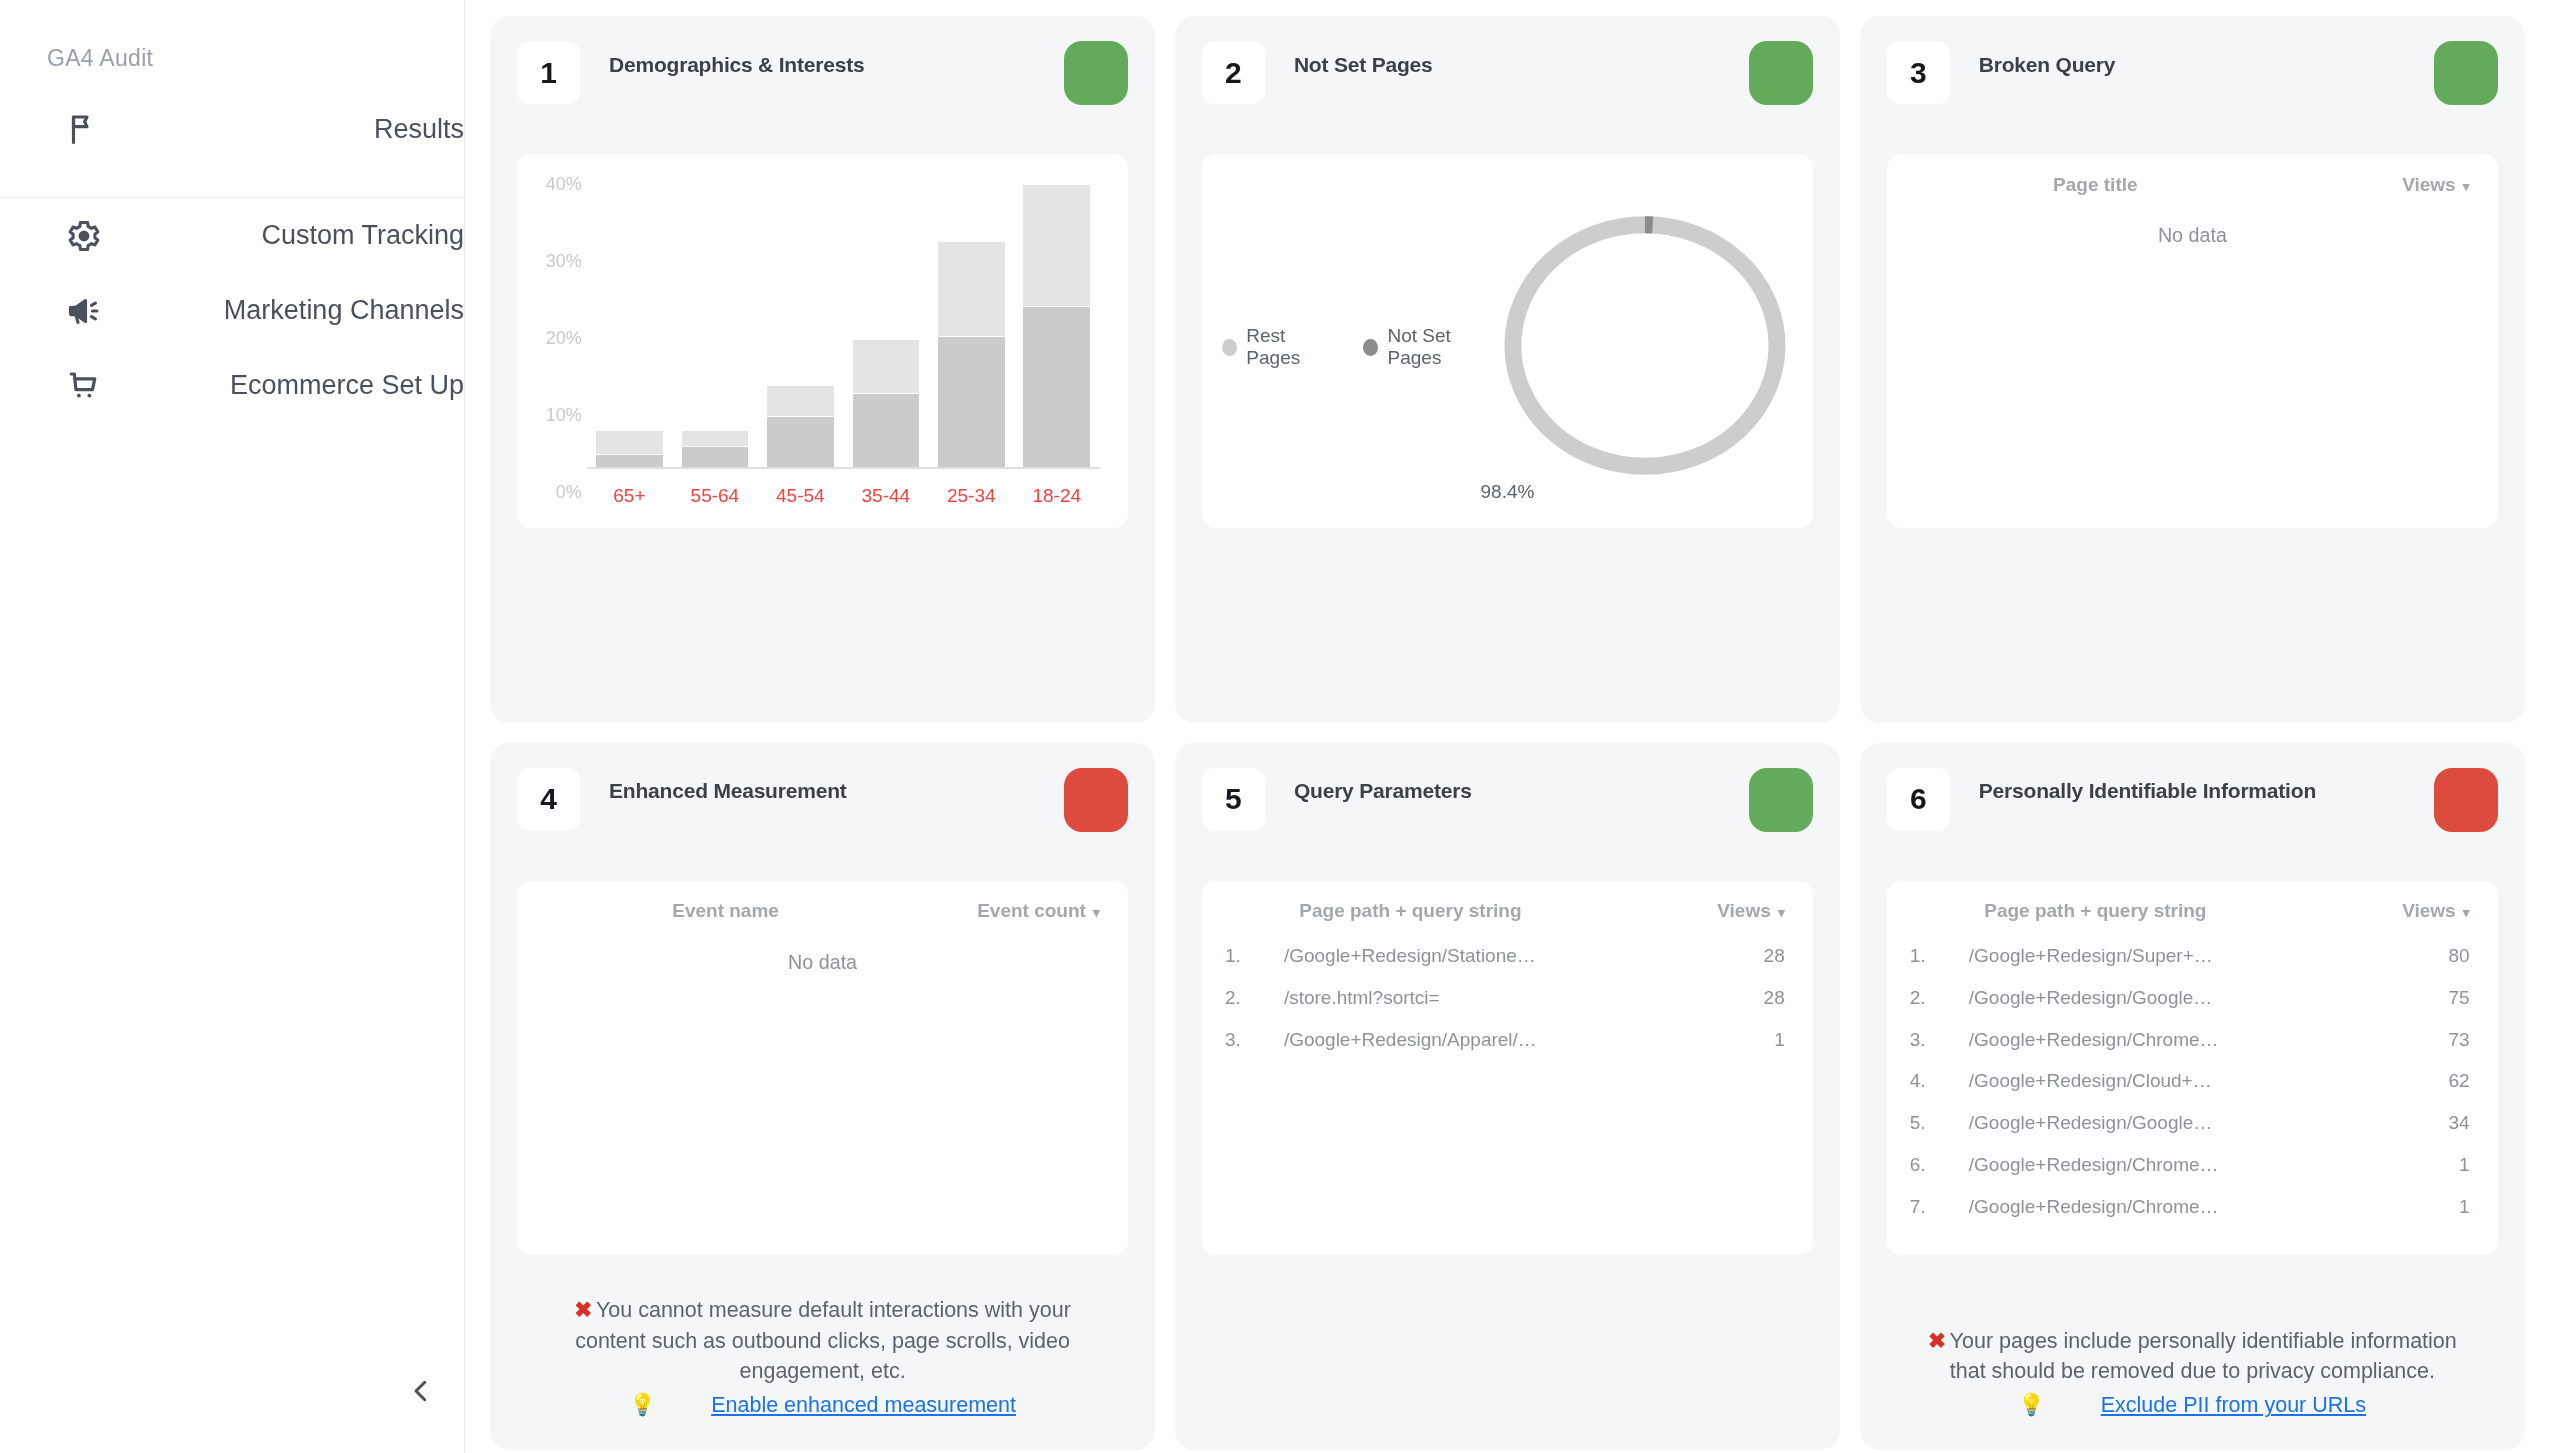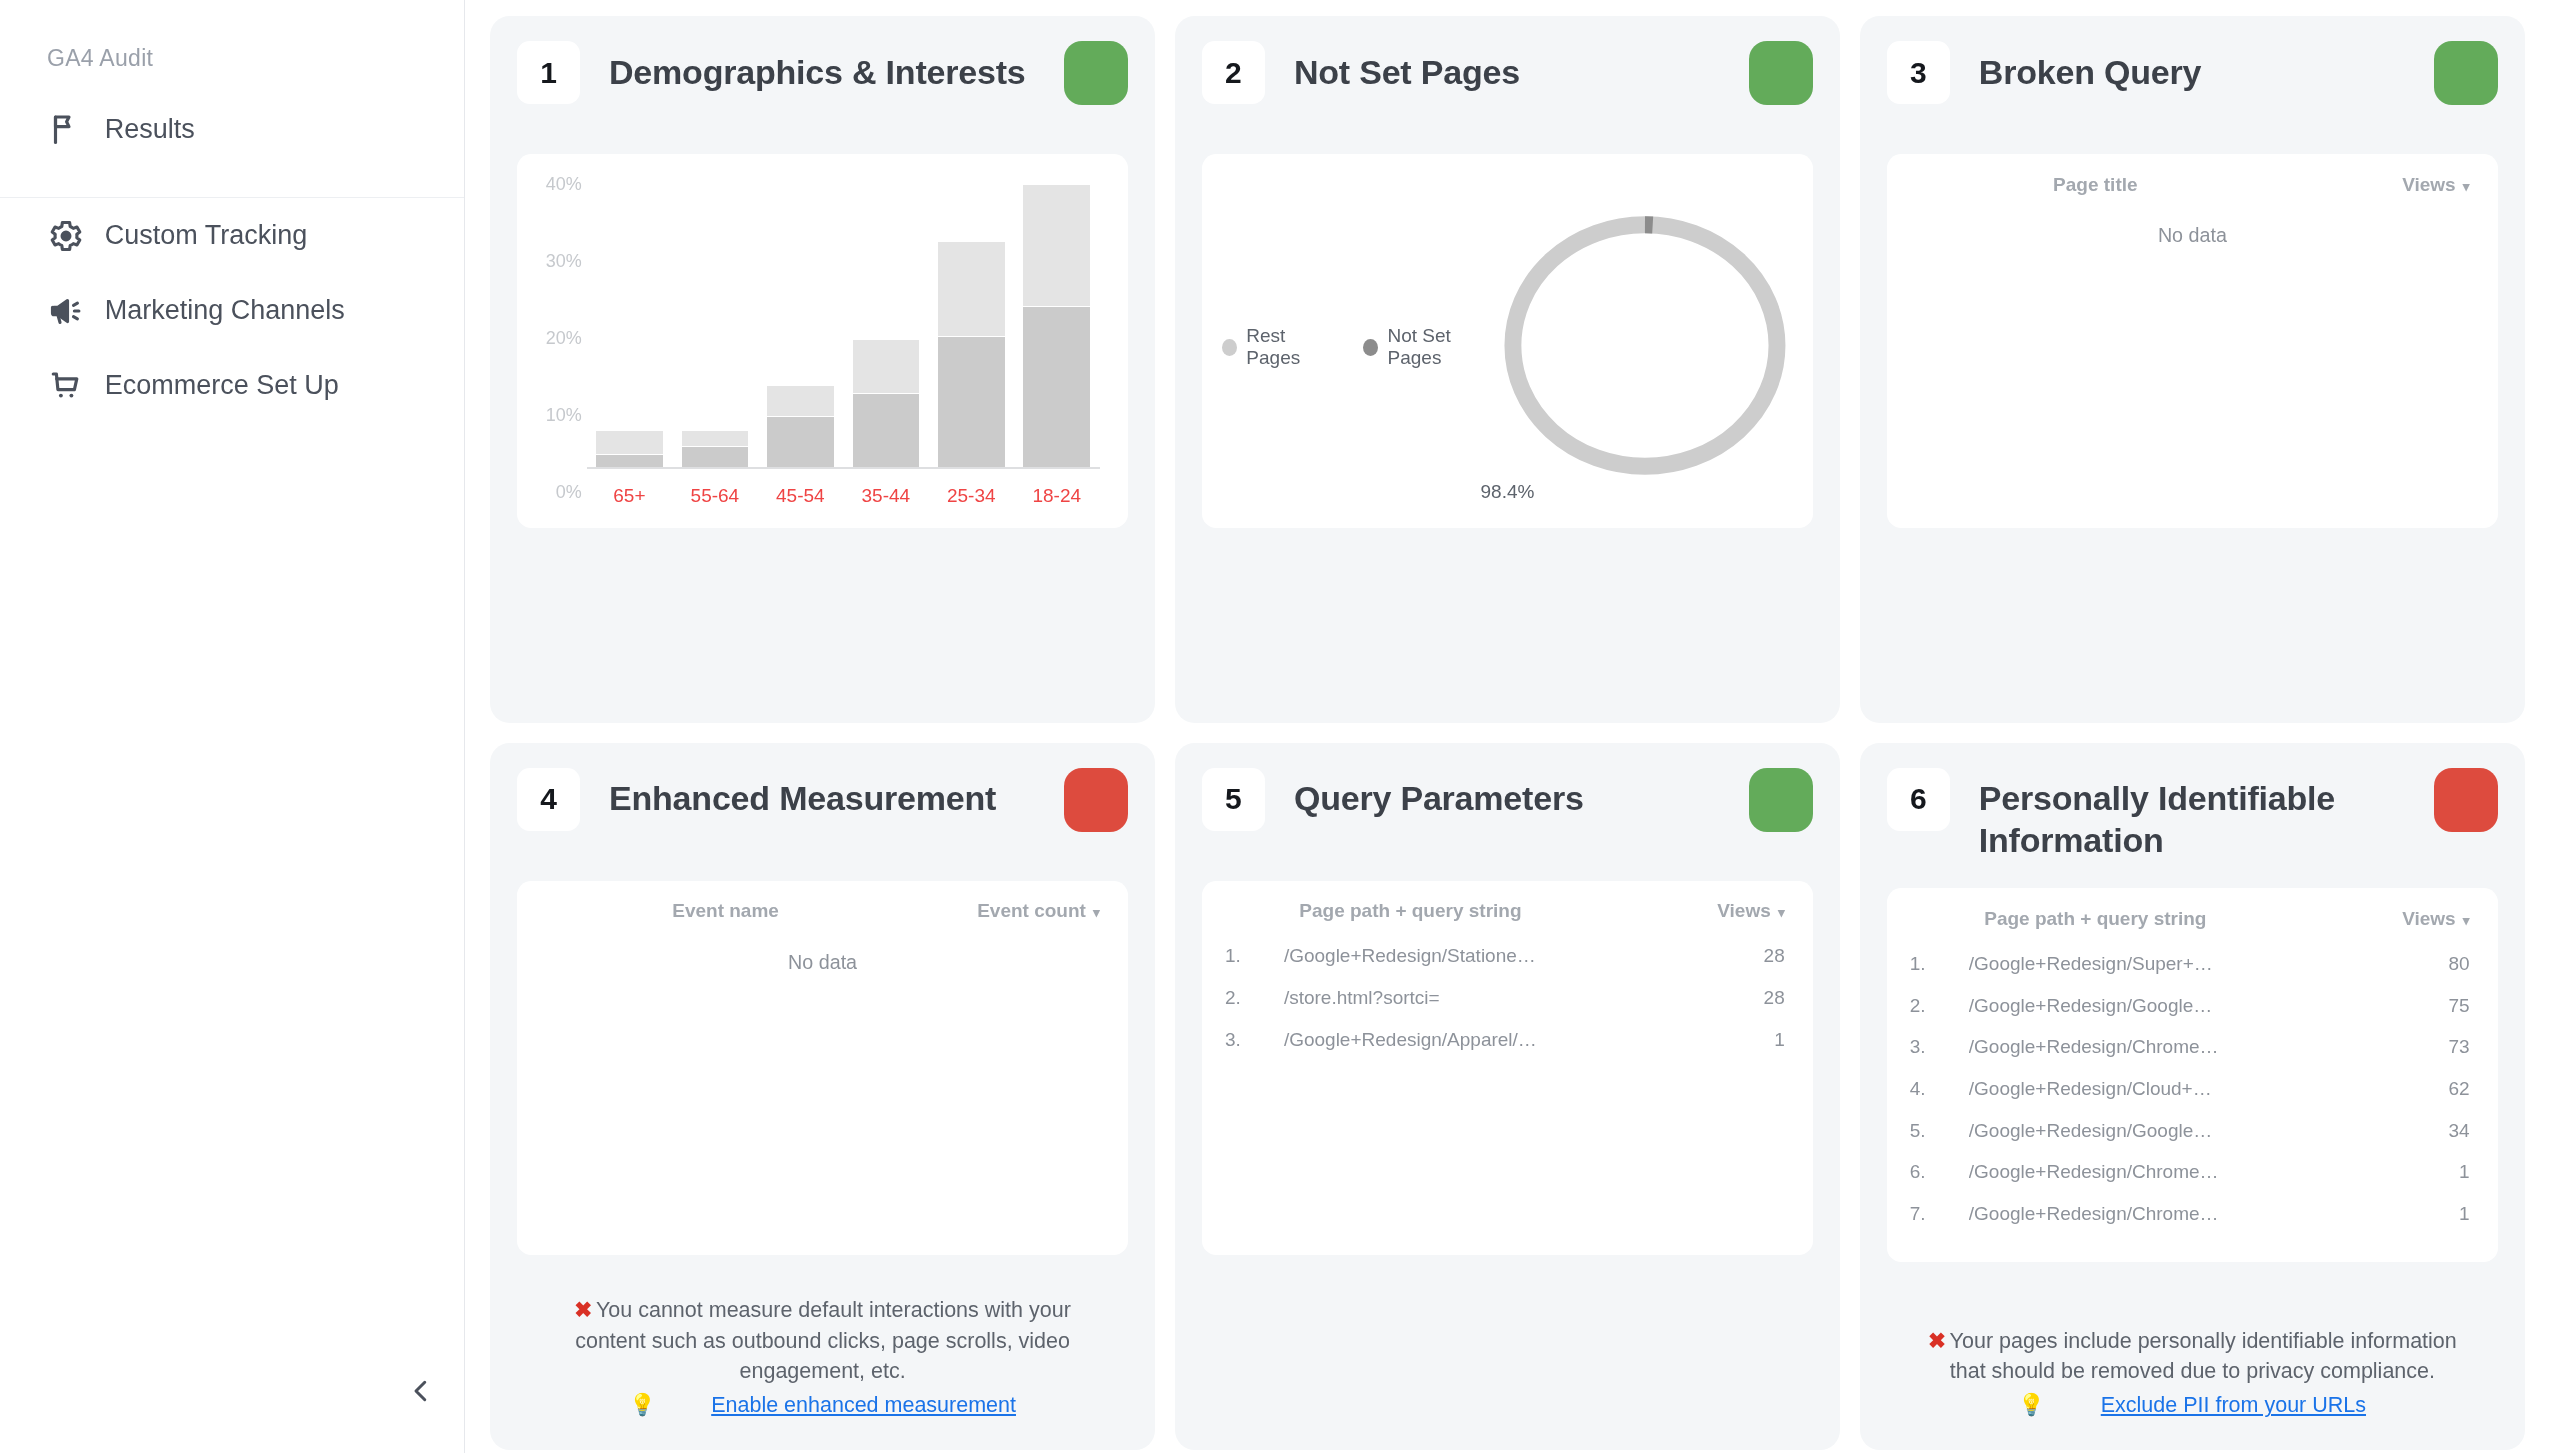--- a/index.html
+++ b/index.html
@@ -20,23 +20,24 @@
     flex: 0 0 465px;
     position: relative;
   }
   .sb-app-title {
     font-size: 23px; color: #9aa0aa; letter-spacing: 0.3px;
     padding: 45px 0 0 47px;
   }
   .sb-nav-top { padding-top: 19.7px; }
   .sb-item {
     display: flex; align-items: center; gap: 19.7px;
-    height: 75px; padding-left: 47px;
+    height: 75px; padding-left: 65px;
     color: #4b515c; font-size: 27px;
     cursor: pointer;
+    justify-content: space-between;
   }
   .sb-divider { height: 1.8px; background: #edeff2; margin: 30px 0 0 0; }
   .sb-section-label {
     font-size: 22.4px; color: #9aa0aa; letter-spacing: 0.3px;
     padding: 32px 0 16px 47px;
   }
   .sb-item.active {
     background: #b5bbc6;
     color: #10131a;
     border-radius: 0 41px 41px 0;
@@ -77,21 +78,21 @@
     min-height: 86px;
   }
   .card-num {
     width: 63px; height: 63px; flex: 0 0 63px;
     background: #ffffff; border-radius: 12.5px;
     display: flex; align-items: center; justify-content: center;
     font-size: 30px; font-weight: 700; color: #15181d;
   }
   .card-title {
     flex: 1 1 auto;
-    font-size: 34px; font-weight: 700; color: #3c4149;
+    font-size: 21px; font-weight: 700; color: #3c4149;
     line-height: 1.22;
     padding: 10.7px 18px 0 29px;
     letter-spacing: -0.2px;
   }
   .status-dot {
     width: 64px; height: 64px; flex: 0 0 64px;
     border-radius: 18px;
   }
   .status-dot.good { background: #63ab5a; }
   .status-dot.bad  { background: #dd4b3e; }

